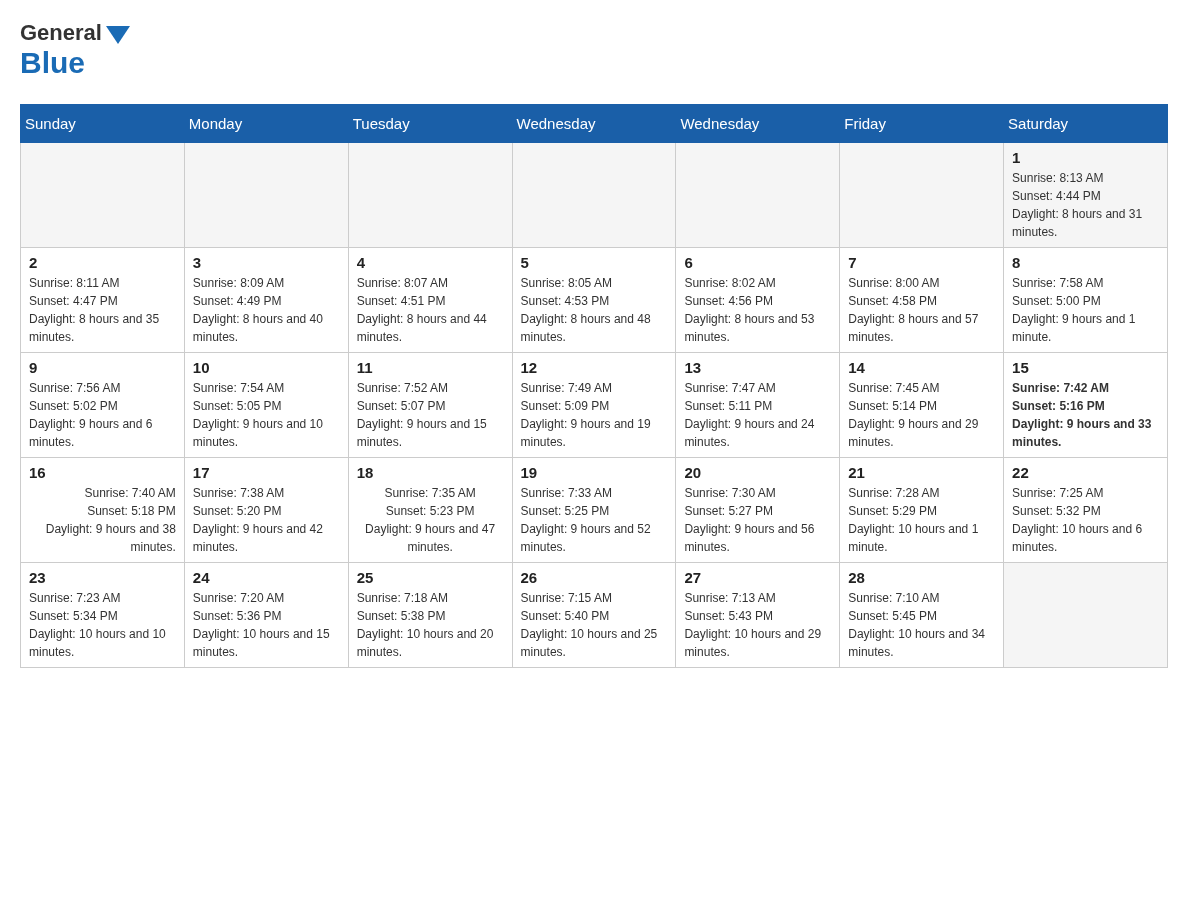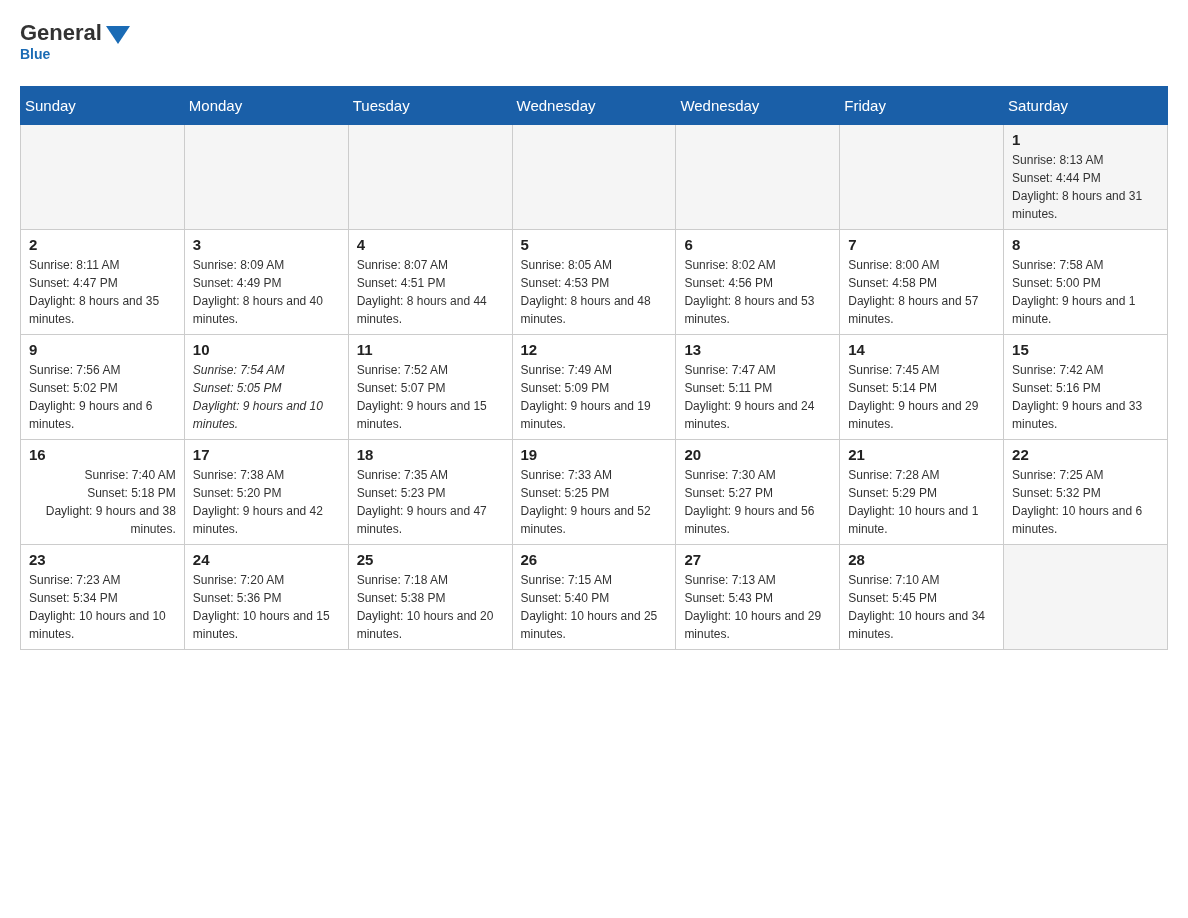--- a/index.html
+++ b/index.html
@@ -31,21 +31,21 @@
       width: 0;
       height: 0;
       border-left: 12px solid transparent;
       border-right: 12px solid transparent;
       border-top: 18px solid #1a6bb5;
       margin-left: 4px;
       margin-top: 4px;
     }
     .logo-blue {
       color: #1a6bb5;
-      font-size: 14px;
+      font-size: 30px;
       font-weight: bold;
     }
     .title-block {
       text-align: right;
     }
     .month-title {
       font-size: 52px;
       font-weight: 300;
       color: #222;
       line-height: 1.1;
@@ -187,21 +187,21 @@
       </tr>
       <tr>
         <td>
           <div class="day-number">9</div>
           <div class="day-info" style="white-space: pre-line;">Sunrise: 7:56 AM
 Sunset: 5:02 PM
 Daylight: 9 hours and 6 minutes.</div>
         </td>
         <td>
           <div class="day-number">10</div>
-          <div class="day-info" style="white-space: pre-line; font-style: italic;">Sunrise: 7:54 AM
+          <div class="day-info" style="white-space: pre-line;">Sunrise: 7:54 AM
 Sunset: 5:05 PM
 Daylight: 9 hours and 10 minutes.</div>
         </td>
         <td>
           <div class="day-number">11</div>
           <div class="day-info" style="white-space: pre-line;">Sunrise: 7:52 AM
 Sunset: 5:07 PM
 Daylight: 9 hours and 15 minutes.</div>
         </td>
         <td>
@@ -217,41 +217,41 @@
 Daylight: 9 hours and 24 minutes.</div>
         </td>
         <td>
           <div class="day-number">14</div>
           <div class="day-info" style="white-space: pre-line;">Sunrise: 7:45 AM
 Sunset: 5:14 PM
 Daylight: 9 hours and 29 minutes.</div>
         </td>
         <td>
           <div class="day-number">15</div>
-          <div class="day-info" style="white-space: pre-line;">Sunrise: 7:42 AM
+          <div class="day-info" style="white-space: pre-line; font-weight: bold;">Sunrise: 7:42 AM
 Sunset: 5:16 PM
 Daylight: 9 hours and 33 minutes.</div>
         </td>
       </tr>
       <tr>
         <td>
           <div class="day-number">16</div>
           <div class="day-info" style="white-space: pre-line; text-align: right;">Sunrise: 7:40 AM
 Sunset: 5:18 PM
 Daylight: 9 hours and 38 minutes.</div>
         </td>
         <td>
           <div class="day-number">17</div>
           <div class="day-info" style="white-space: pre-line;">Sunrise: 7:38 AM
 Sunset: 5:20 PM
 Daylight: 9 hours and 42 minutes.</div>
         </td>
         <td>
           <div class="day-number">18</div>
-          <div class="day-info" style="white-space: pre-line;">Sunrise: 7:35 AM
+          <div class="day-info" style="white-space: pre-line; text-align: center;">Sunrise: 7:35 AM
 Sunset: 5:23 PM
 Daylight: 9 hours and 47 minutes.</div>
         </td>
         <td>
           <div class="day-number">19</div>
           <div class="day-info" style="white-space: pre-line;">Sunrise: 7:33 AM
 Sunset: 5:25 PM
 Daylight: 9 hours and 52 minutes.</div>
         </td>
         <td>

